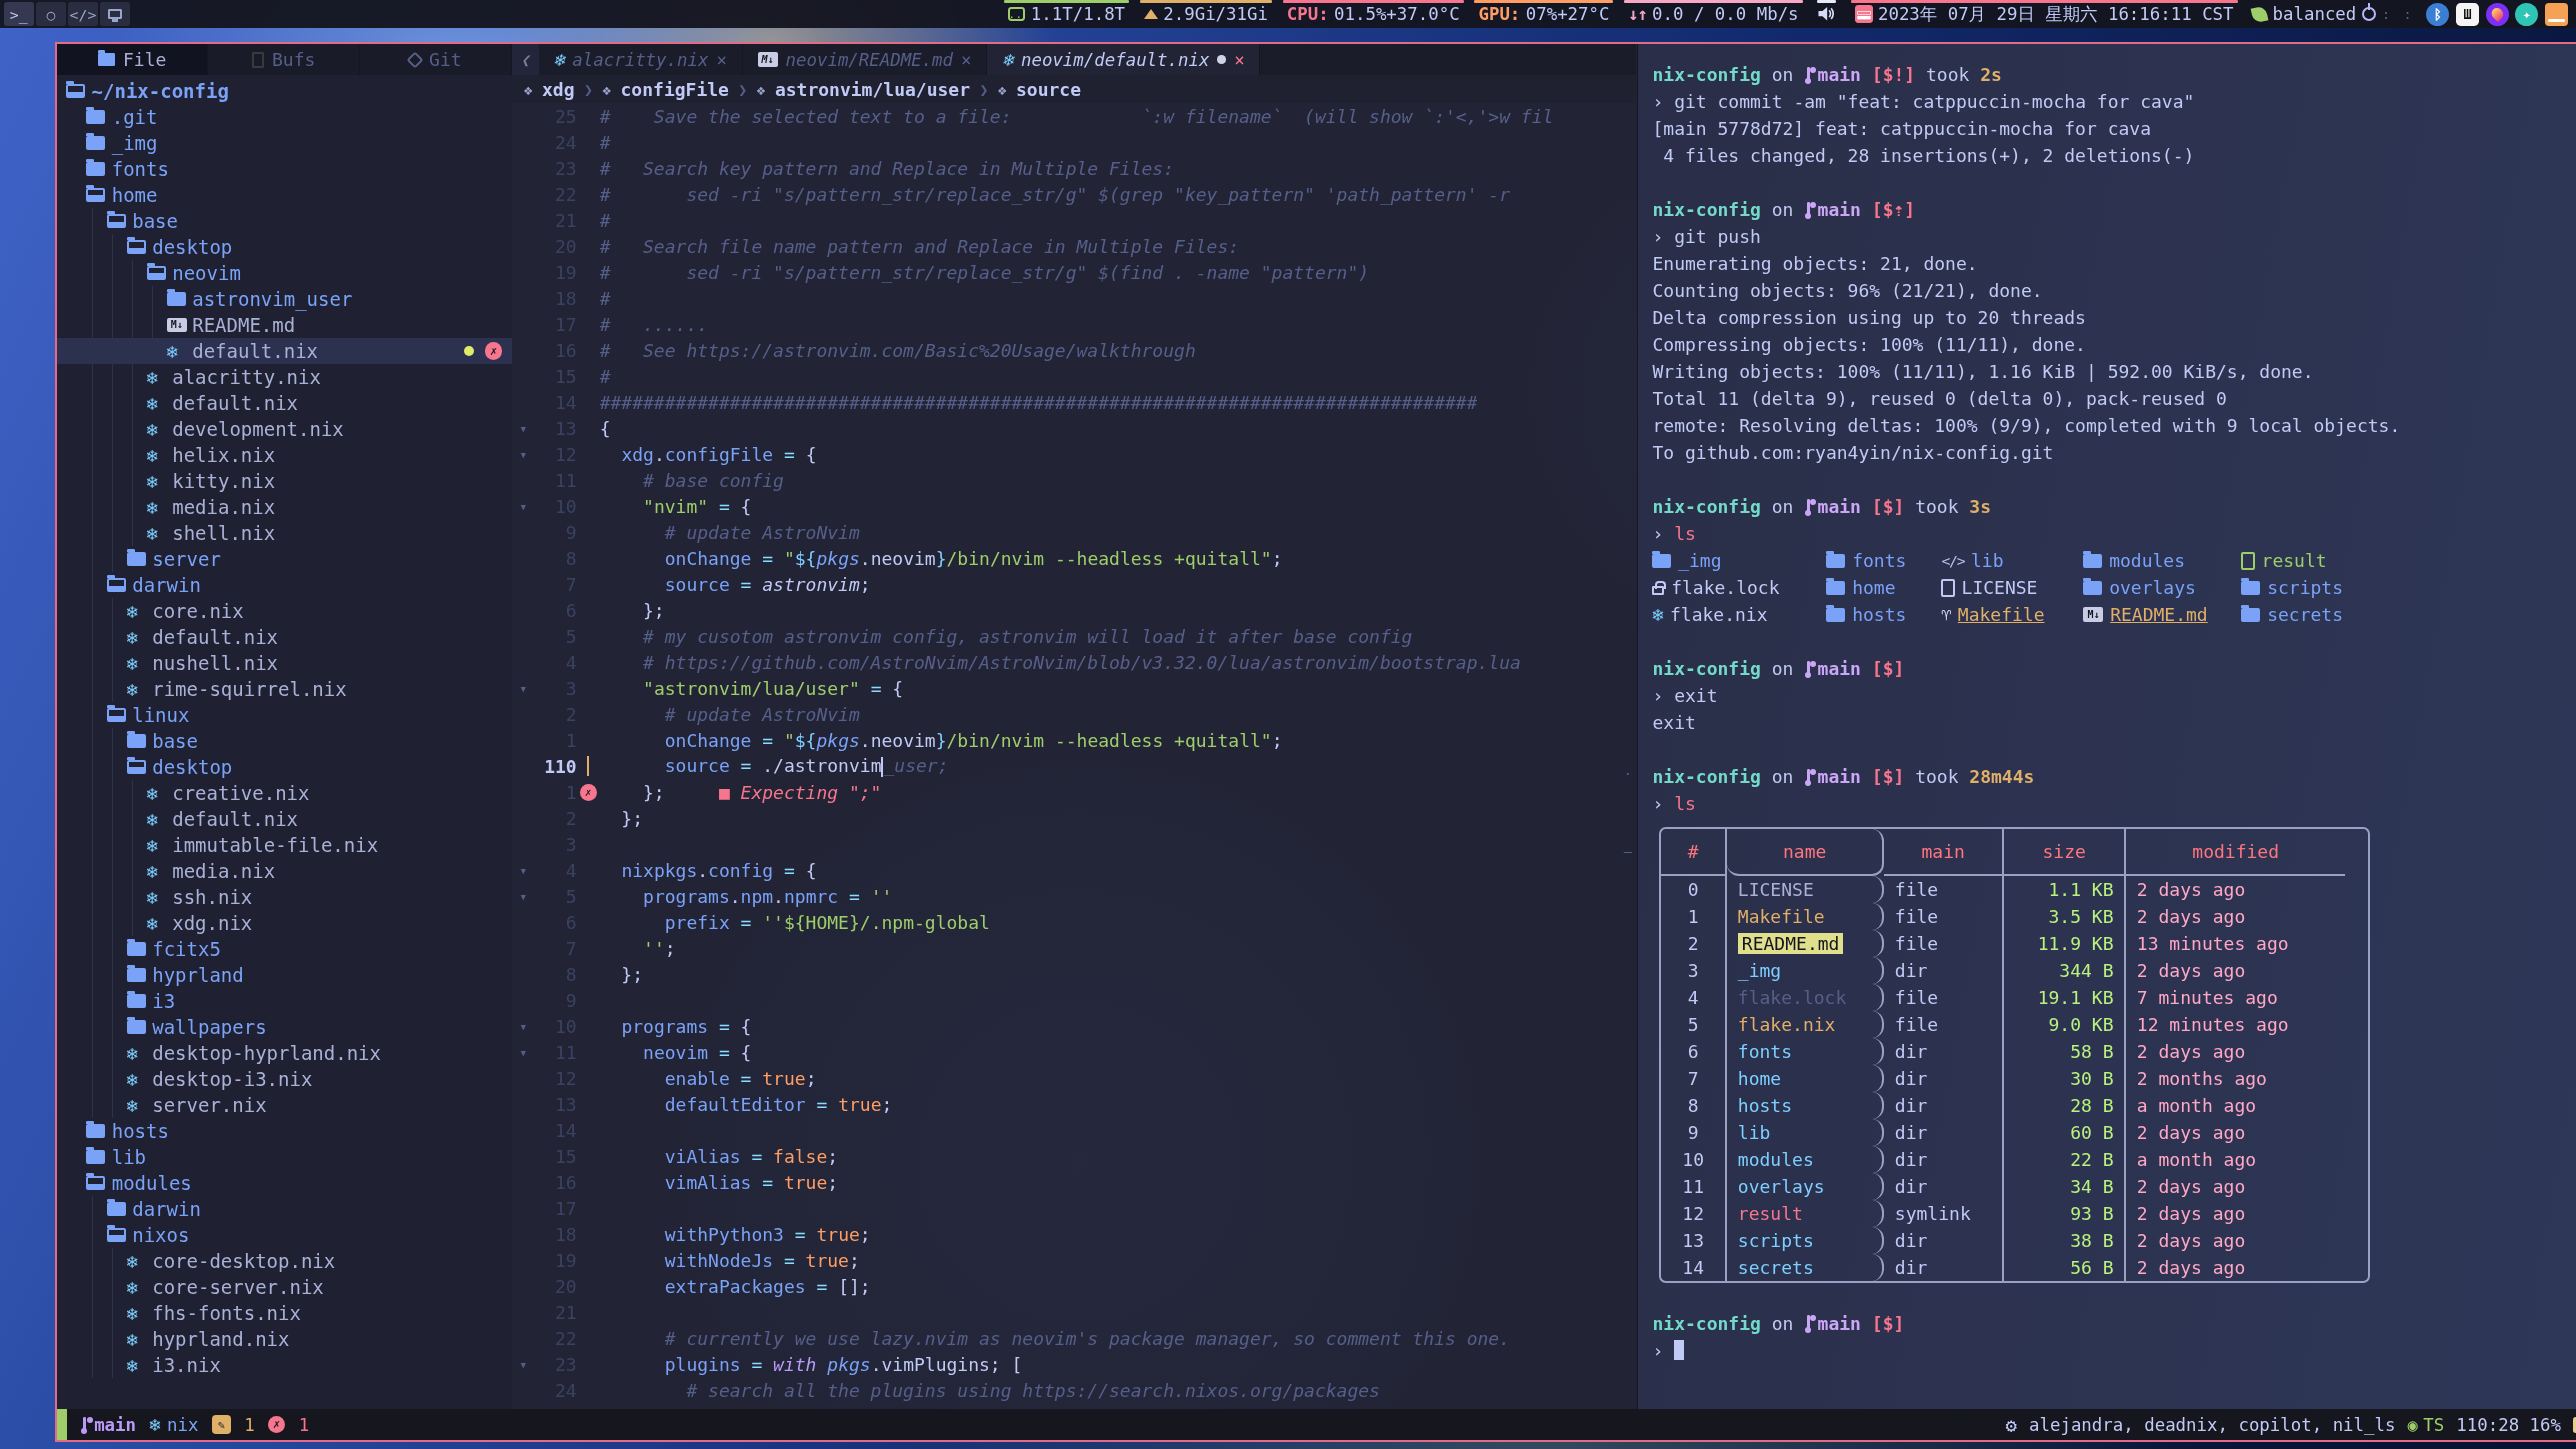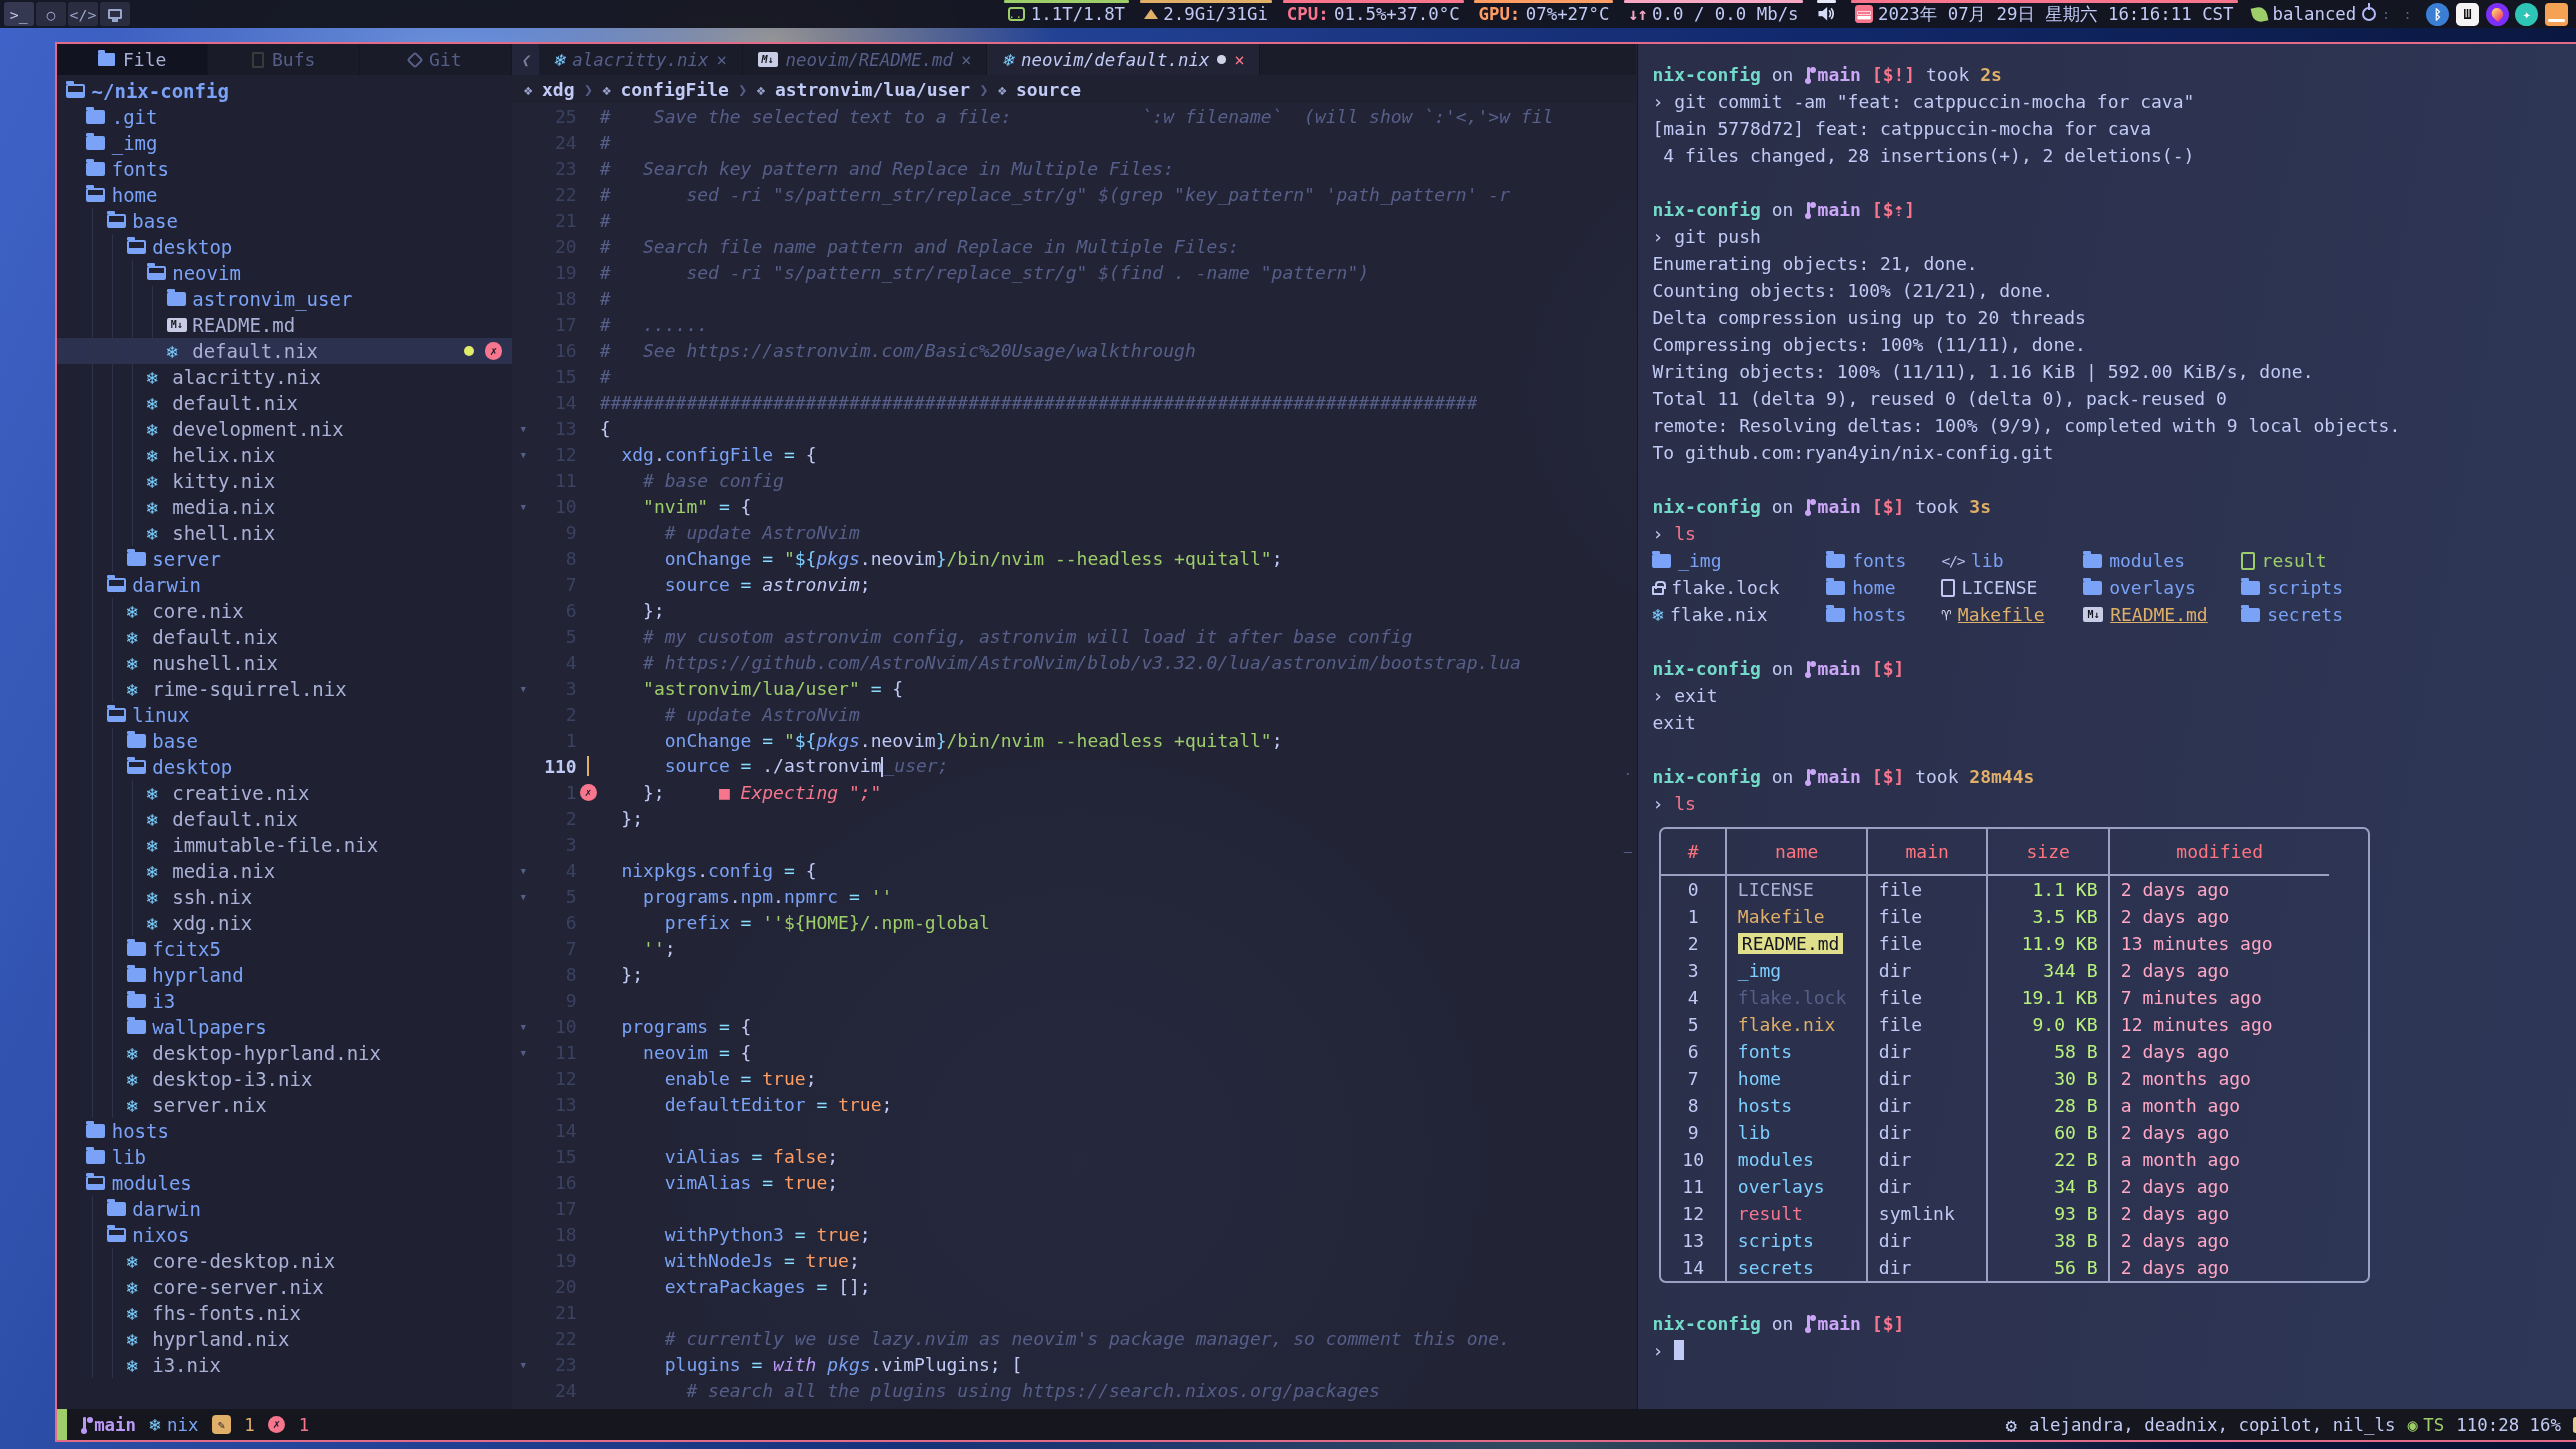--- a/index.html
+++ b/index.html
@@ -139,21 +139,21 @@
   .code-g { color:#bac2f0; font-size:14.8px; letter-spacing:-1.3px; }
   .make-g { color:#e6e9fb; font-size:16px; }
   .lbl-blue{color:#7aa2f7} .lbl-fg{color:#c0caf5} .lbl-green{color:#9ece6a} .lbl-yellow{color:#e0af68}
 
   #lstable { margin:9.4px 0 0 6.7px; width:711px; border:2px solid #9aa1c2; border-radius:6.7px; overflow:hidden; color:#c0caf5; }
   .trh, .trr { display:flex; }
   .trh { height:47px; align-items:center; color:#ff757f; }
   .trr { height:27px; align-items:center; }
   .tc { padding:0 10.7px; height:100%; display:flex; align-items:center; border-right:2px solid #9aa1c2; overflow:hidden; }
   .tc:last-child { border-right:none; }
-  .tc0{width:66px; justify-content:center;} .tc1{width:141px;} .tc2{width:120px;} .tc3{width:122px; justify-content:flex-end;} .tc4{width:219px;}
+  .tc0{width:66px; justify-content:center;} .tc1{width:157px;border-radius:12px;} .tc2{width:120px;} .tc3{width:122px; justify-content:flex-end;} .tc4{width:219px;}
   .trh .tc { justify-content:center; border-bottom:2px solid #9aa1c2; }
   .n-fg{color:#a9b1d6}.n-yellow{color:#e0af68}.n-cyan{color:#7dcfff}.n-grey{color:#565f89}.n-red{color:#f7768e}
   .n-hl{background:#e0df8c;color:#14151f;padding:0 4px;}
   .sz{color:#b9f27c}.md-col{color:#ffa7c4}.ty{color:#c0caf5}.rn{color:#c0caf5}
 
   
   #statusline { position:absolute; left:0; right:0; bottom:0; height:31px; background:#16161e;
     display:flex; align-items:center; font-size:17.4px; gap:13.4px; }
   .mode-block { width:10.7px; height:31px; background:#9ece6a; flex:none; }
   .sl-branch { color:#bb9af7; font-weight:bold; display:flex; align-items:center; }
@@ -798,21 +798,21 @@
 
     <div id="term">
         <div class="tline"><span class="t-cy b">nix-config</span><span class="t-fg"> on </span><span class="git-branch t-pk"></span><span class="t-pk b">main</span><span class="t-rd b"> [$!]</span><span class="t-fg"> took </span><span class="t-yl b">2s</span></div>
         <div class="tline"><span class="t-fg">› </span><span class="t-fg">git commit -am "feat: catppuccin-mocha for cava"</span></div>
         <div class="tline"><span class="t-fg">[main 5778d72] feat: catppuccin-mocha for cava</span></div>
         <div class="tline"><span class="t-fg"> 4 files changed, 28 insertions(+), 2 deletions(-)</span></div>
         <div class="tline"></div>
         <div class="tline"><span class="t-cy b">nix-config</span><span class="t-fg"> on </span><span class="git-branch t-pk"></span><span class="t-pk b">main</span><span class="t-rd b"> [$⇡]</span></div>
         <div class="tline"><span class="t-fg">› </span><span class="t-fg">git push</span></div>
         <div class="tline"><span class="t-fg">Enumerating objects: 21, done.</span></div>
-        <div class="tline"><span class="t-fg">Counting objects: 100% (21/21), done.</span></div>
+        <div class="tline"><span class="t-fg">Counting objects: 96% (21/21), done.</span></div>
         <div class="tline"><span class="t-fg">Delta compression using up to 20 threads</span></div>
         <div class="tline"><span class="t-fg">Compressing objects: 100% (11/11), done.</span></div>
         <div class="tline"><span class="t-fg">Writing objects: 100% (11/11), 1.16 KiB | 592.00 KiB/s, done.</span></div>
         <div class="tline"><span class="t-fg">Total 11 (delta 9), reused 0 (delta 0), pack-reused 0</span></div>
         <div class="tline"><span class="t-fg">remote: Resolving deltas: 100% (9/9), completed with 9 local objects.</span></div>
         <div class="tline"><span class="t-fg">To github.com:ryan4yin/nix-config.git</span></div>
         <div class="tline"></div>
         <div class="tline"><span class="t-cy b">nix-config</span><span class="t-fg"> on </span><span class="git-branch t-pk"></span><span class="t-pk b">main</span><span class="t-rd b"> [$]</span><span class="t-fg"> took </span><span class="t-yl b">3s</span></div>
         <div class="tline"><span class="t-fg">› </span><span class="t-rd">ls</span></div>
         <div class="tline"><span class="gcell g0"><span class="fo-c"></span><span class="lbl-blue">_img</span></span><span class="gcell g1"><span class="fo-c"></span><span class="lbl-blue">fonts</span></span><span class="gcell g2"><span class="code-g">&lt;/&gt;</span><span class="lbl-blue">lib</span></span><span class="gcell g3"><span class="fo-c"></span><span class="lbl-blue">modules</span></span><span class="gcell g4"><span class="fi green"></span><span class="lbl-green">result</span></span></div>

